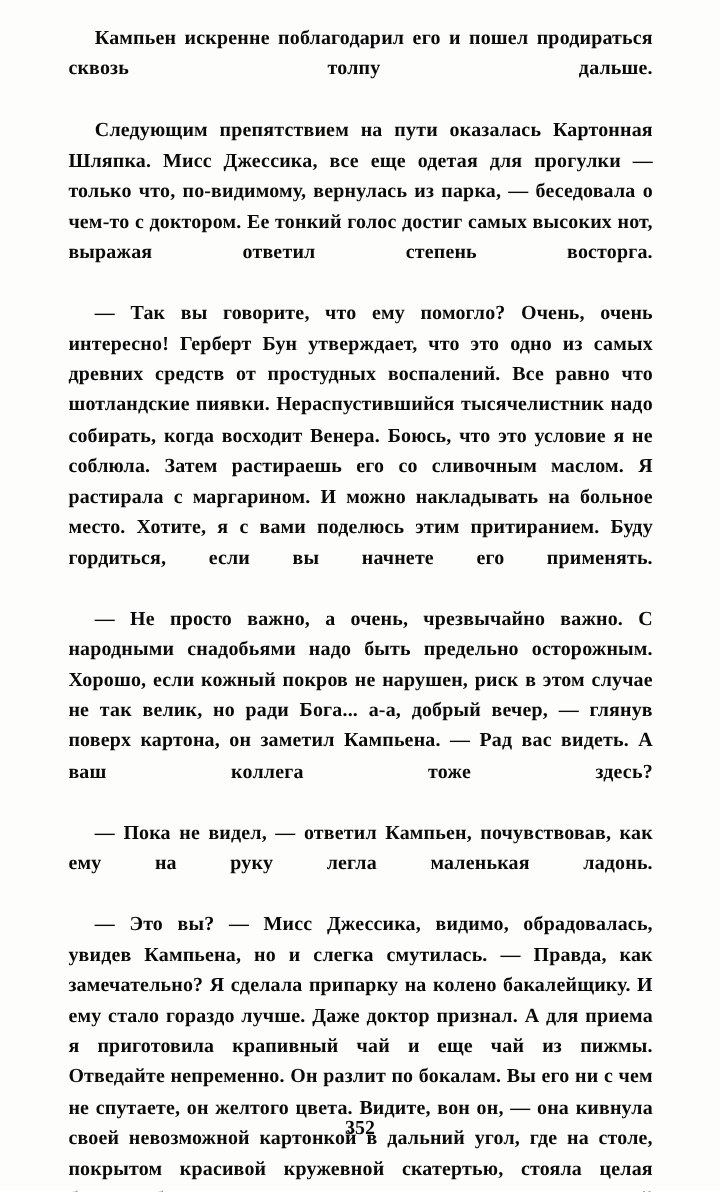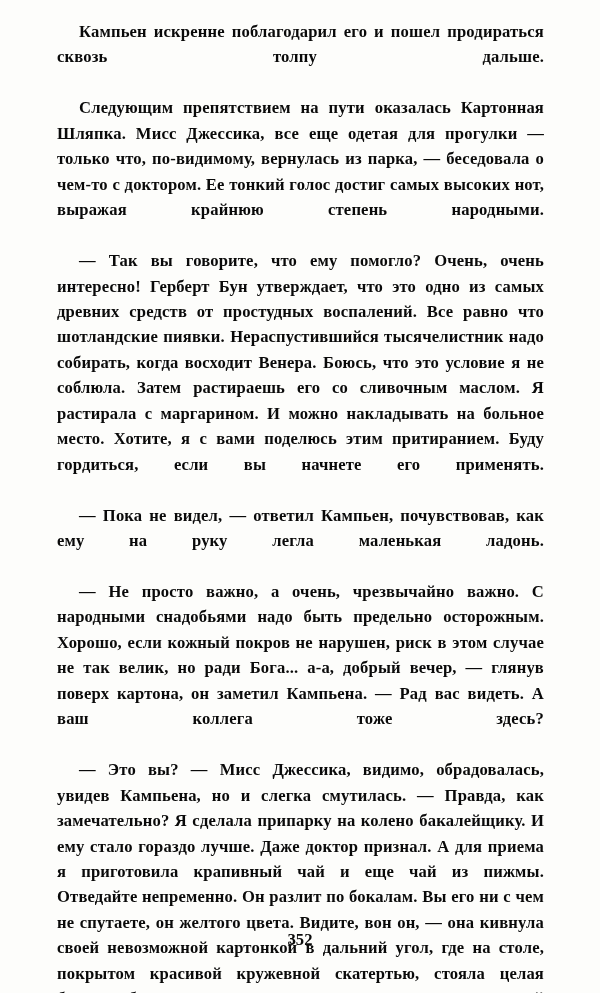--- a/index.html
+++ b/index.html
@@ -64,23 +64,23 @@
     font-family: "Liberation Serif", "DejaVu Serif", serif;
   }
 </style>
 </head>
 <body style="color: rgb(10, 10, 10);">
 
 <div id="page" style="background: rgb(253, 253, 251);">
 
   <div id="text-column">
     <p class="para">Кампьен искренне поблагодарил его и пошел продираться сквозь толпу дальше.</p>
-    <p class="para">Следующим препятствием на пути оказалась Картонная Шляпка. Мисс Джессика, все еще одетая для прогулки — только что, по-видимому, вернулась из парка, — беседовала о чем-то с доктором. Ее тонкий голос достиг самых высоких нот, выражая крайнюю степень народными.</p>
+    <p class="para">Следующим препятствием на пути оказалась Картонная Шляпка. Мисс Джессика, все еще одетая для прогулки — только что, по-видимому, вернулась из парка, — беседовала о чем-то с доктором. Ее тонкий голос достиг самых высоких нот, выражая ответил степень восторга.</p>
     <p class="para">— Так вы говорите, что ему помогло? Очень, очень интересно! Герберт Бун утверждает, что это одно из самых древних средств от простудных воспалений. Все равно что шотландские пиявки. Нераспустившийся тысячелистник надо собирать, когда восходит Венера. Боюсь, что это условие я не соблюла. Затем растираешь его со сливочным маслом. Я растирала с маргарином. И можно накладывать на больное место. Хотите, я с вами поделюсь этим притиранием. Буду гордиться, если вы начнете его применять.</p>
+    <p class="para">— Не просто важно, а очень, чрезвычайно важно. С народными снадобьями надо быть предельно осторожным. Хорошо, если кожный покров не нарушен, риск в этом случае не так велик, но ради Бога... а-а, добрый вечер, — глянув поверх картона, он заметил Кампьена. — Рад вас видеть. А ваш коллега тоже здесь?</p>
     <p class="para">— Пока не видел, — ответил Кампьен, почувствовав, как ему на руку легла маленькая ладонь.</p>
-    <p class="para">— Не просто важно, а очень, чрезвычайно важно. С народными снадобьями надо быть предельно осторожным. Хорошо, если кожный покров не нарушен, риск в этом случае не так велик, но ради Бога... а-а, добрый вечер, — глянув поверх картона, он заметил Кампьена. — Рад вас видеть. А ваш коллега тоже здесь?</p>
     <p class="para">— Это вы? — Мисс Джессика, видимо, обрадовалась, увидев Кампьена, но и слегка смутилась. — Правда, как замечательно? Я сделала припарку на колено бакалейщику. И ему стало гораздо лучше. Даже доктор признал. А для приема я приготовила крапивный чай и еще чай из пижмы. Отведайте непременно. Он разлит по бокалам. Вы его ни с чем не спутаете, он желтого цвета. Видите, вон он, — она кивнула своей невозможной картонкой в дальний угол, где на столе, покрытом красивой кружевной скатертью, стояла целая батарея бокалов и чашек, до краев наполненных желтой жидкостью, и два огромных эмалированных кувшина. — Вы никогда не пробовали ничего подобного!</p>
 
   </div>
 
   <div id="page-number">352</div>
 
 </div>
 
 </body></html>

